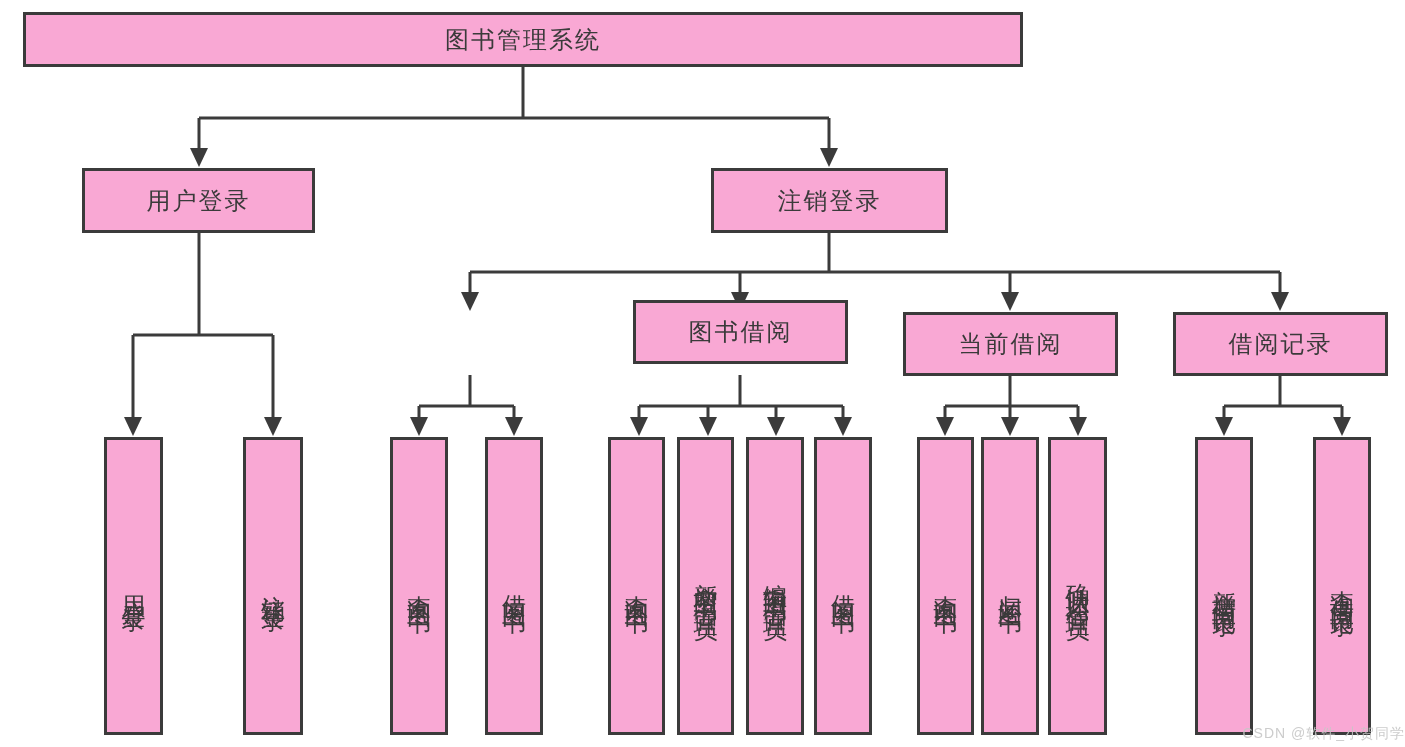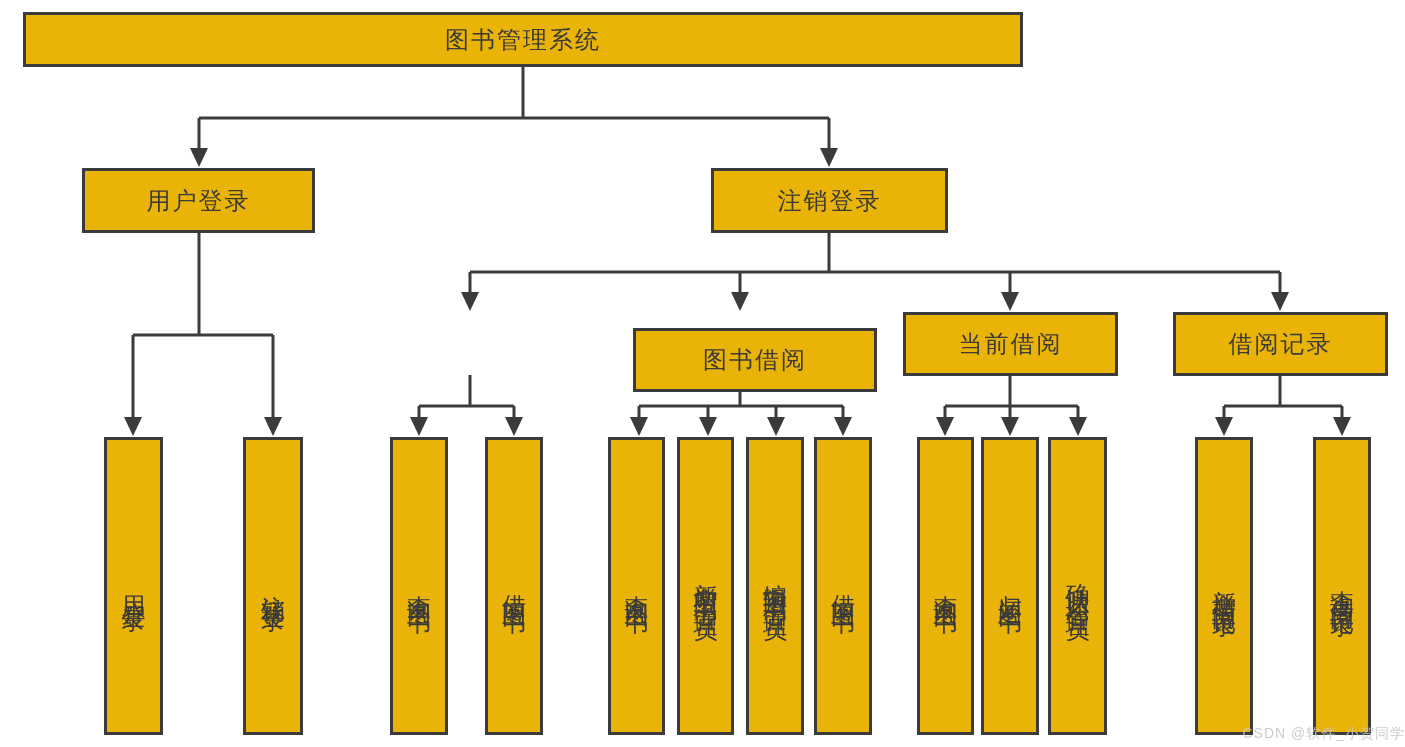--- a/index.html
+++ b/index.html
@@ -15,21 +15,21 @@
     background:var(--background);
     font-family:"Liberation Sans", sans-serif;
     overflow:hidden;
   }
   .wires{position:absolute;left:0;top:0;z-index:0;}
   .wires path{stroke:var(--line);stroke-width:3;fill:none;}
   .wires polygon{fill:var(--line);stroke:none;}
   .box{
     position:absolute;
     box-sizing:border-box;
-    background:#eab308;
+    background:#f9a8d4;
     border:3px solid var(--line);
     color:var(--text);
     display:flex;align-items:center;justify-content:center;
     font-size:24px;
     z-index:1;
   }
   .h{letter-spacing:2px;white-space:nowrap;}
   .v{
     writing-mode:vertical-rl;
     text-orientation:mixed;
@@ -86,21 +86,21 @@
     <path d="M1280 375 V406 M1224 406 H1342 M1224 406 V419 M1342 406 V419"></path>
     <polygon points="1215,417 1233,417 1224,436"></polygon>
     <polygon points="1333,417 1351,417 1342,436"></polygon>
   </svg>
 
   <div class="box h" style="left:23px;top:12px;width:1000px;height:55px;">图书管理系统</div>
 
   <div class="box h" style="left:82px;top:168px;width:233px;height:65px;">用户登录</div>
   <div class="box h" style="left:711px;top:168px;width:237px;height:65px;">注销登录</div>
 
-  <div class="box h" style="left:633px;top:328px;width:244px;height:64px;">图书借阅</div>
+  <div class="box h" style="left:633px;top:300px;width:215px;height:64px;">图书借阅</div>
   <div class="box h" style="left:1173px;top:312px;width:215px;height:64px;">借阅记录</div>
   <div class="box h" style="left:903px;top:312px;width:215px;height:64px;">当前借阅</div>
 
   <div class="box v" style="left:104px;top:437px;width:59px;height:298px;">用户登录</div>
   <div class="box v" style="left:243px;top:437px;width:60px;height:298px;">注销登录</div>
 
   <div class="box v" style="left:390px;top:437px;width:58px;height:298px;">查询图书</div>
   <div class="box v" style="left:485px;top:437px;width:58px;height:298px;">借阅图书</div>
 
   <div class="box v" style="left:608px;top:437px;width:57px;height:298px;">查询图书</div>

